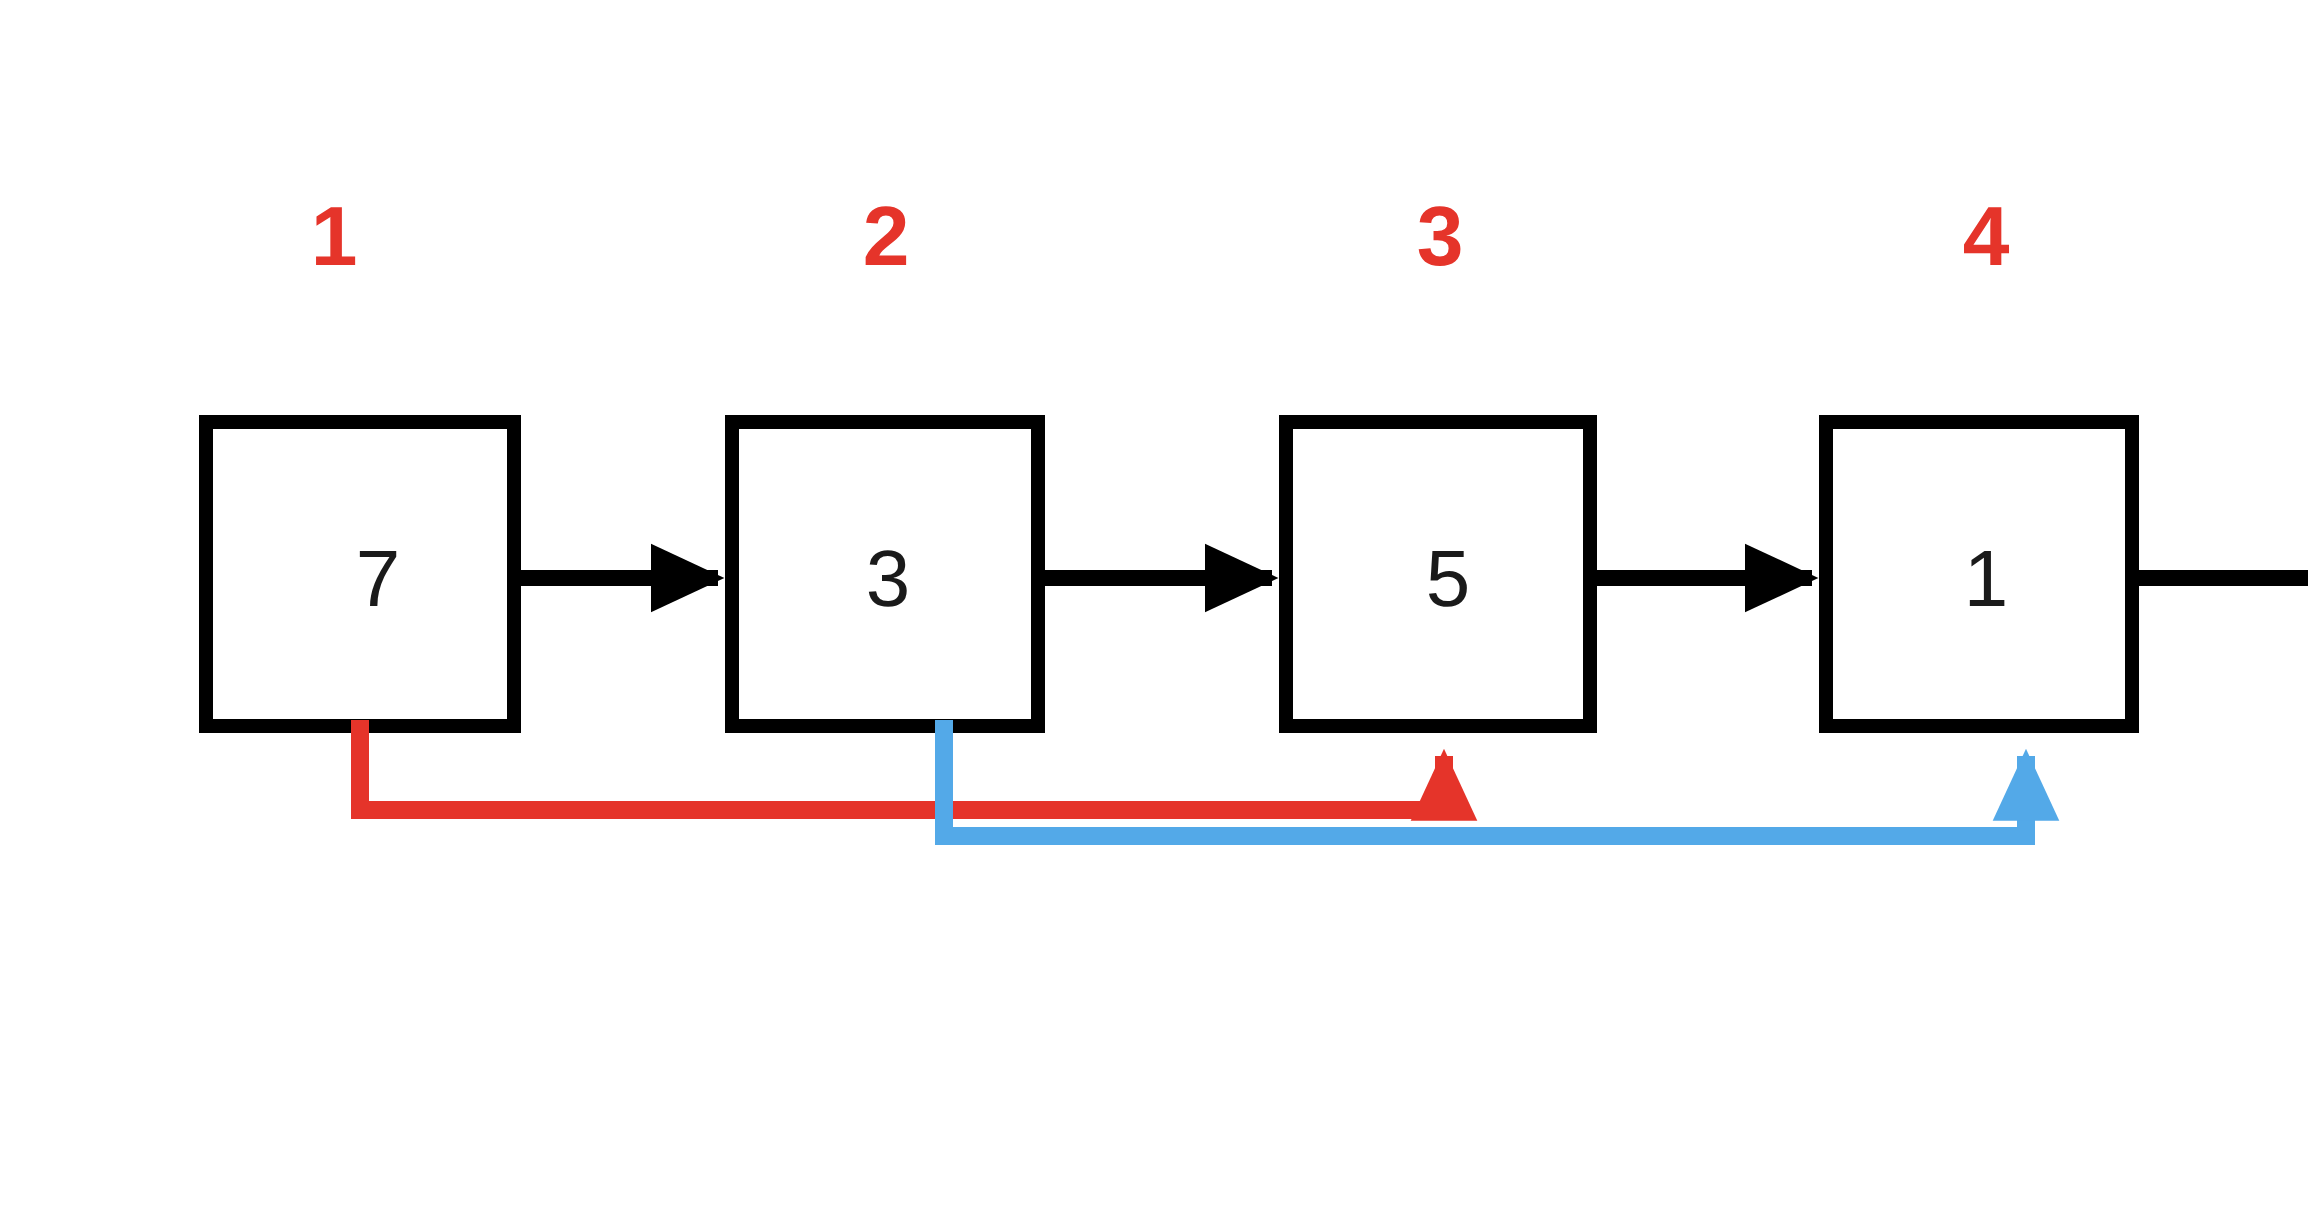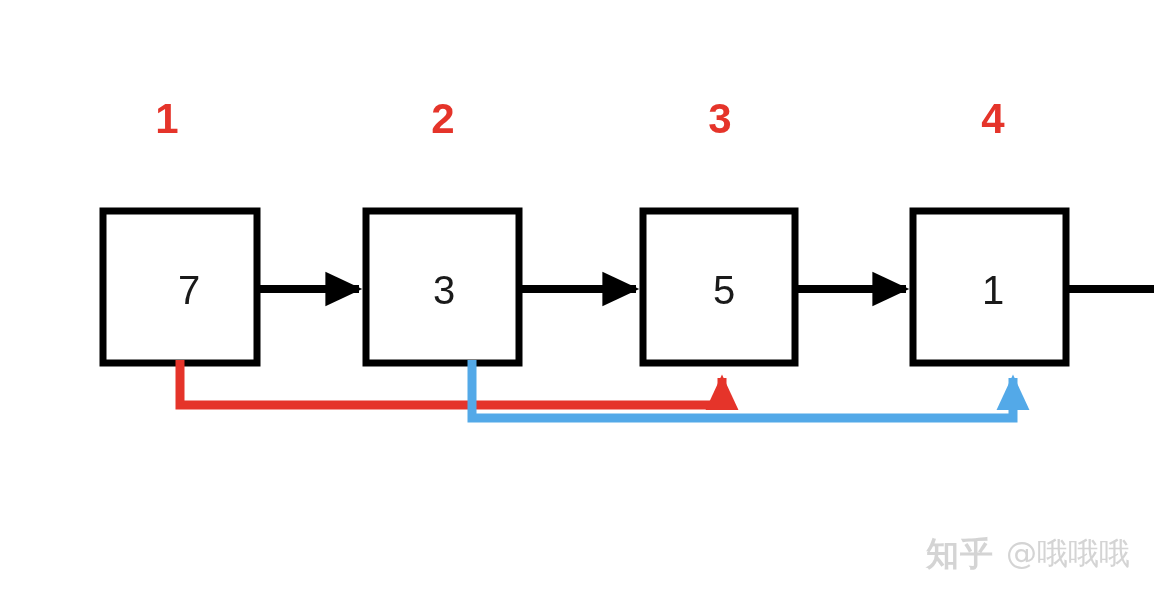--- a/index.html
+++ b/index.html
@@ -130,18 +130,14 @@
         <rect class="node-box-rect" x="913" y="211" width="153" height="152"></rect>
         <text class="node-value-text" x="993" y="290">1</text>
       </g>
     </g>
 
     <path class="ptr-path" stroke="#e5342a" d="M180,360 L180,405 L722,405 L722,378" marker-end="url(#arrow-red)"></path>
 
     <path class="ptr-path" stroke="#53a9e8" d="M472,360 L472,418 L1013,418 L1013,378" marker-end="url(#arrow-blue)"></path>
   </svg>
 
-  <div class="watermark-wrap">
-    <span class="watermark-logo">知乎</span>
-    <span class="watermark-user">@哦哦哦</span>
-  </div>
 
 </div>
 
 </body></html>

